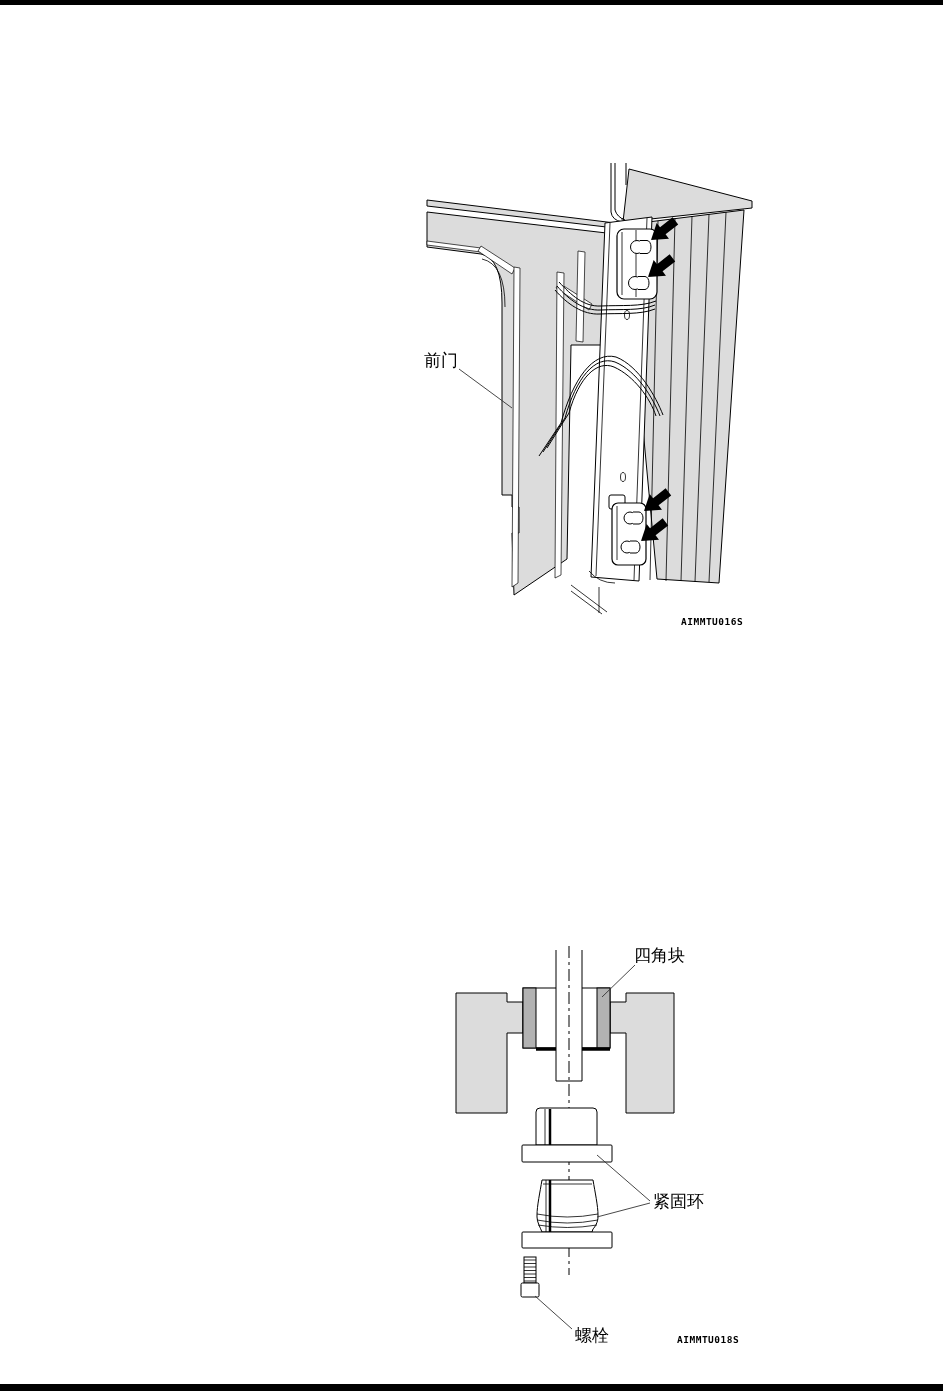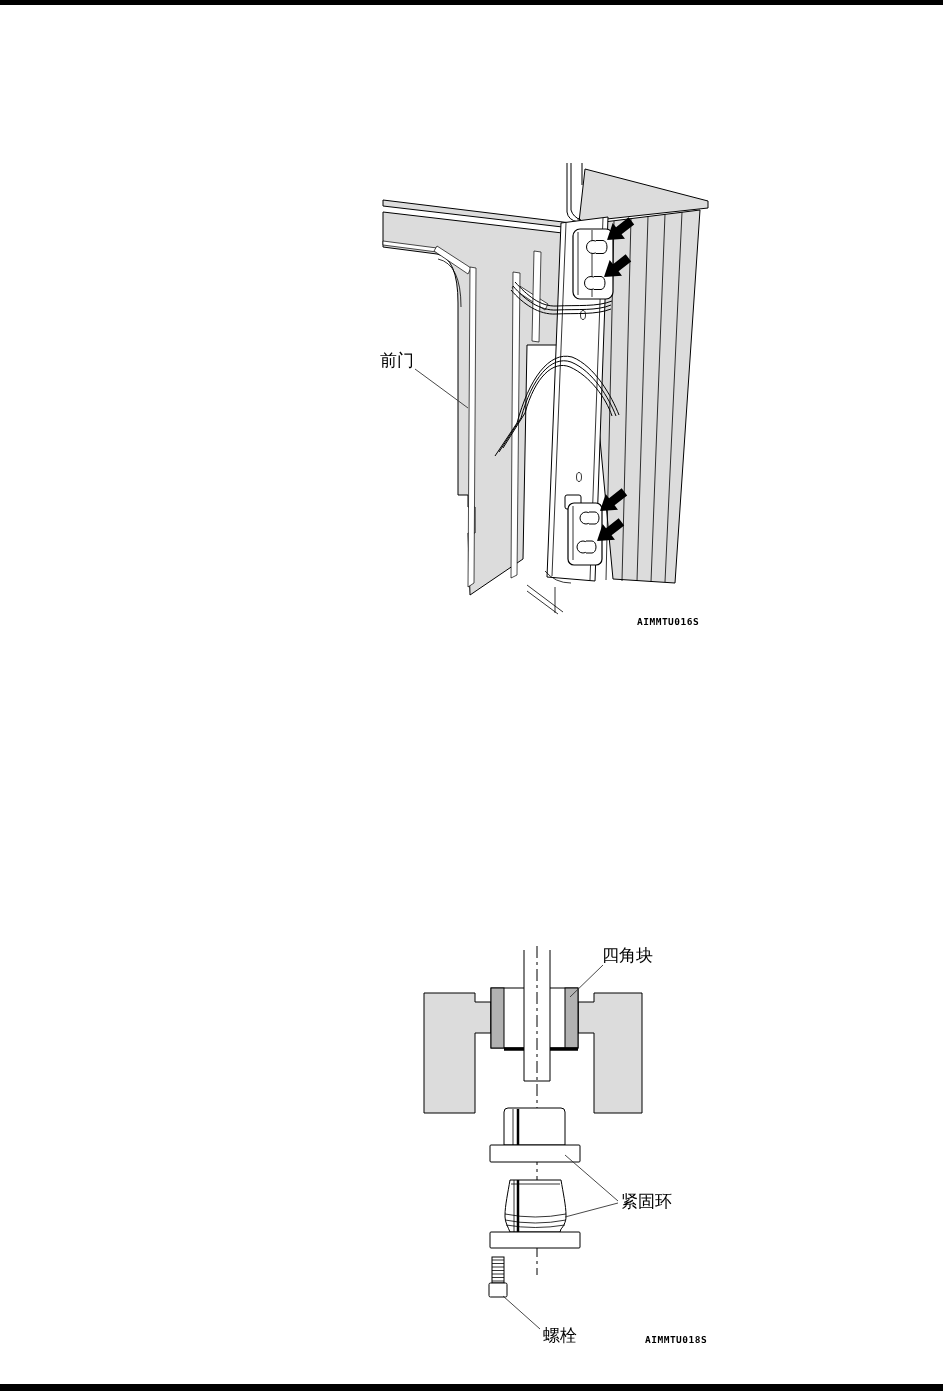--- a/index.html
+++ b/index.html
@@ -1,23 +1,23 @@
 <!DOCTYPE html>
 <html><head>
 <meta charset="utf-8">
 <style>
   html,body{margin:0;padding:0;background:#fff;}
   .page{position:relative;width:943px;height:1391px;background:#fff;overflow:hidden;
         font-family:"Liberation Sans",sans-serif;}
   .rule{position:absolute;left:0;width:943px;background:#000;}
   .rule.top{top:0;height:5px;}
   .rule.bottom{top:1384px;height:7px;}
-  .fig{position:absolute;}
+  .fig{position:absolute;margin-left:44px;}
   .fig1{left:375px;top:155px;width:335px;height:480px;}
-  .fig2{left:387px;top:930px;width:335px;height:420px;}
+  .fig2{left:375px;top:930px;width:335px;height:420px;}
   svg{display:block;}
   .cjk{font-family:"Liberation Sans",sans-serif;font-size:17px;fill:#000;}
   .code{font-family:"DejaVu Sans Mono",monospace;font-weight:bold;font-size:9.5px;
         letter-spacing:.5px;fill:#000;}
   .ln{fill:none;stroke:#000;stroke-width:1;}
   .thin{fill:none;stroke:#000;stroke-width:.8;}
   .leader{fill:none;stroke:#333;stroke-width:.9;}
   .grayfill{fill:#dcdcdc;stroke:#000;stroke-width:1;}
   .whitefill{fill:#fff;stroke:#000;stroke-width:1;}
   .darkfill{fill:#b2b2b2;stroke:#000;stroke-width:1;}

